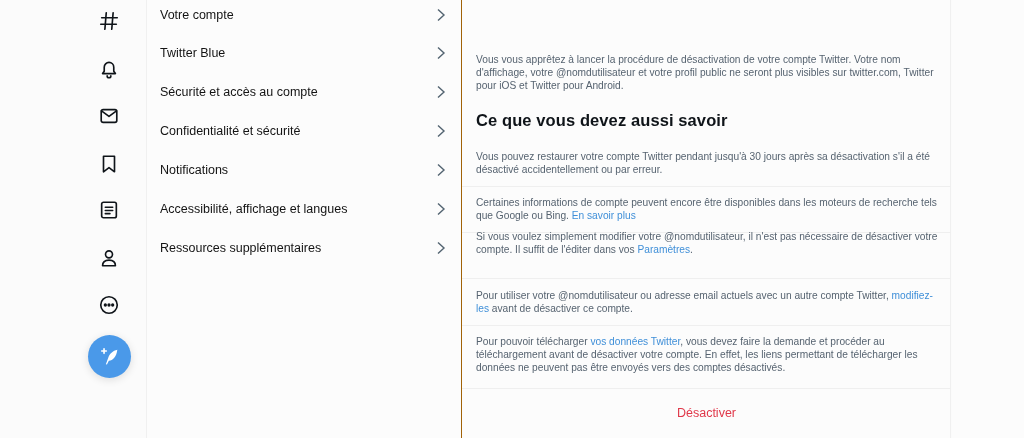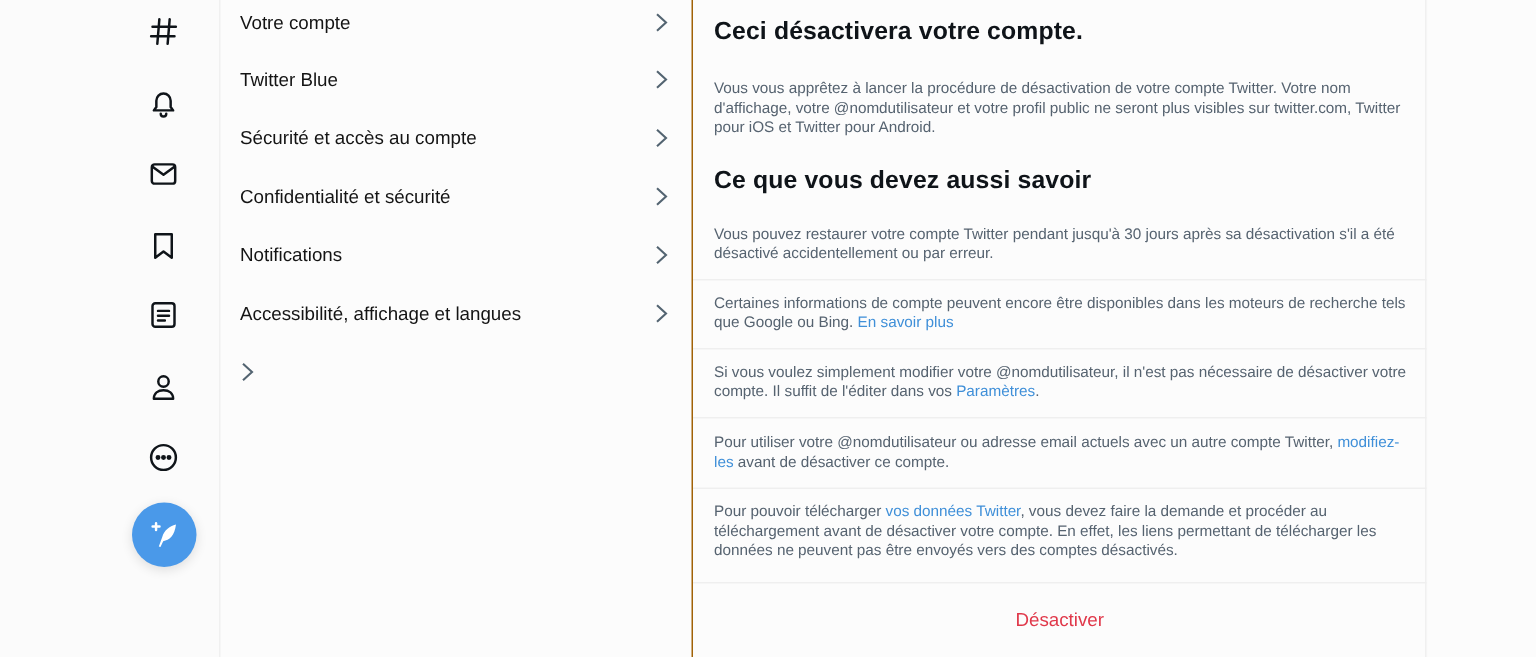--- a/index.html
+++ b/index.html
@@ -113,39 +113,39 @@
           <path d="M2 1.5 8 7l-6 5.5"></path>
         </svg></span>
   </div>
   <div class="settings-item" style="top:189px">
     <span class="label">Accessibilité, affichage et langues</span>
     <span class="chev"><svg viewBox="0 0 10 14">
           <path d="M2 1.5 8 7l-6 5.5"></path>
         </svg></span>
   </div>
   <div class="settings-item" style="top:228px">
+    <span class="label">Ressources supplémentaires</span>
     <span class="chev"><svg viewBox="0 0 10 14">
           <path d="M2 1.5 8 7l-6 5.5"></path>
         </svg></span>
   </div>
 </section>
 
 <section class="detail-col">
-  <h1 class="h1">Ceci désactivera votre compte.</h1>
   <p class="para" style="top:53px">Vous vous apprêtez à lancer la procédure de désactivation de votre compte Twitter. Votre nom d'affichage, votre @nomdutilisateur et votre profil public ne seront plus visibles sur twitter.com, Twitter pour iOS et Twitter pour Android.</p>
 
   <h2 class="h2">Ce que vous devez aussi savoir</h2>
 
   <p class="para" style="top:150px">Vous pouvez restaurer votre compte Twitter pendant jusqu'à 30 jours après sa désactivation s'il a été désactivé accidentellement ou par erreur.</p>
   <div class="divider" style="top:186px"></div>
 
   <p class="para" style="top:196px"><span>Certaines informations de compte peuvent encore être disponibles dans les moteurs de recherche tels que Google ou Bing. </span><span class="link">En savoir plus</span><span></span></p>
   <div class="divider" style="top:232px"></div>
 
-  <p class="para" style="top:242px"><span>Si vous voulez simplement modifier votre @nomdutilisateur, il n'est pas nécessaire de désactiver votre compte. Il suffit de l'éditer dans vos </span><span class="link">Paramètres</span><span>.</span></p>
+  <p class="para" style="top:230px"><span>Si vous voulez simplement modifier votre @nomdutilisateur, il n'est pas nécessaire de désactiver votre compte. Il suffit de l'éditer dans vos </span><span class="link">Paramètres</span><span>.</span></p>
   <div class="divider" style="top:278px"></div>
 
   <p class="para" style="top:289px"><span>Pour utiliser votre @nomdutilisateur ou adresse email actuels avec un autre compte Twitter, </span><span class="link">modifiez-les</span><span> avant de désactiver ce compte.</span></p>
   <div class="divider" style="top:325px"></div>
 
   <p class="para" style="top:335px"><span>Pour pouvoir télécharger </span><span class="link">vos données Twitter</span><span>, vous devez faire la demande et procéder au téléchargement avant de désactiver votre compte. En effet, les liens permettant de télécharger les données ne peuvent pas être envoyés vers des comptes désactivés.</span></p>
   <div class="divider" style="top:388px"></div>
 
   <div class="deactivate-btn">Désactiver</div>
 </section>

